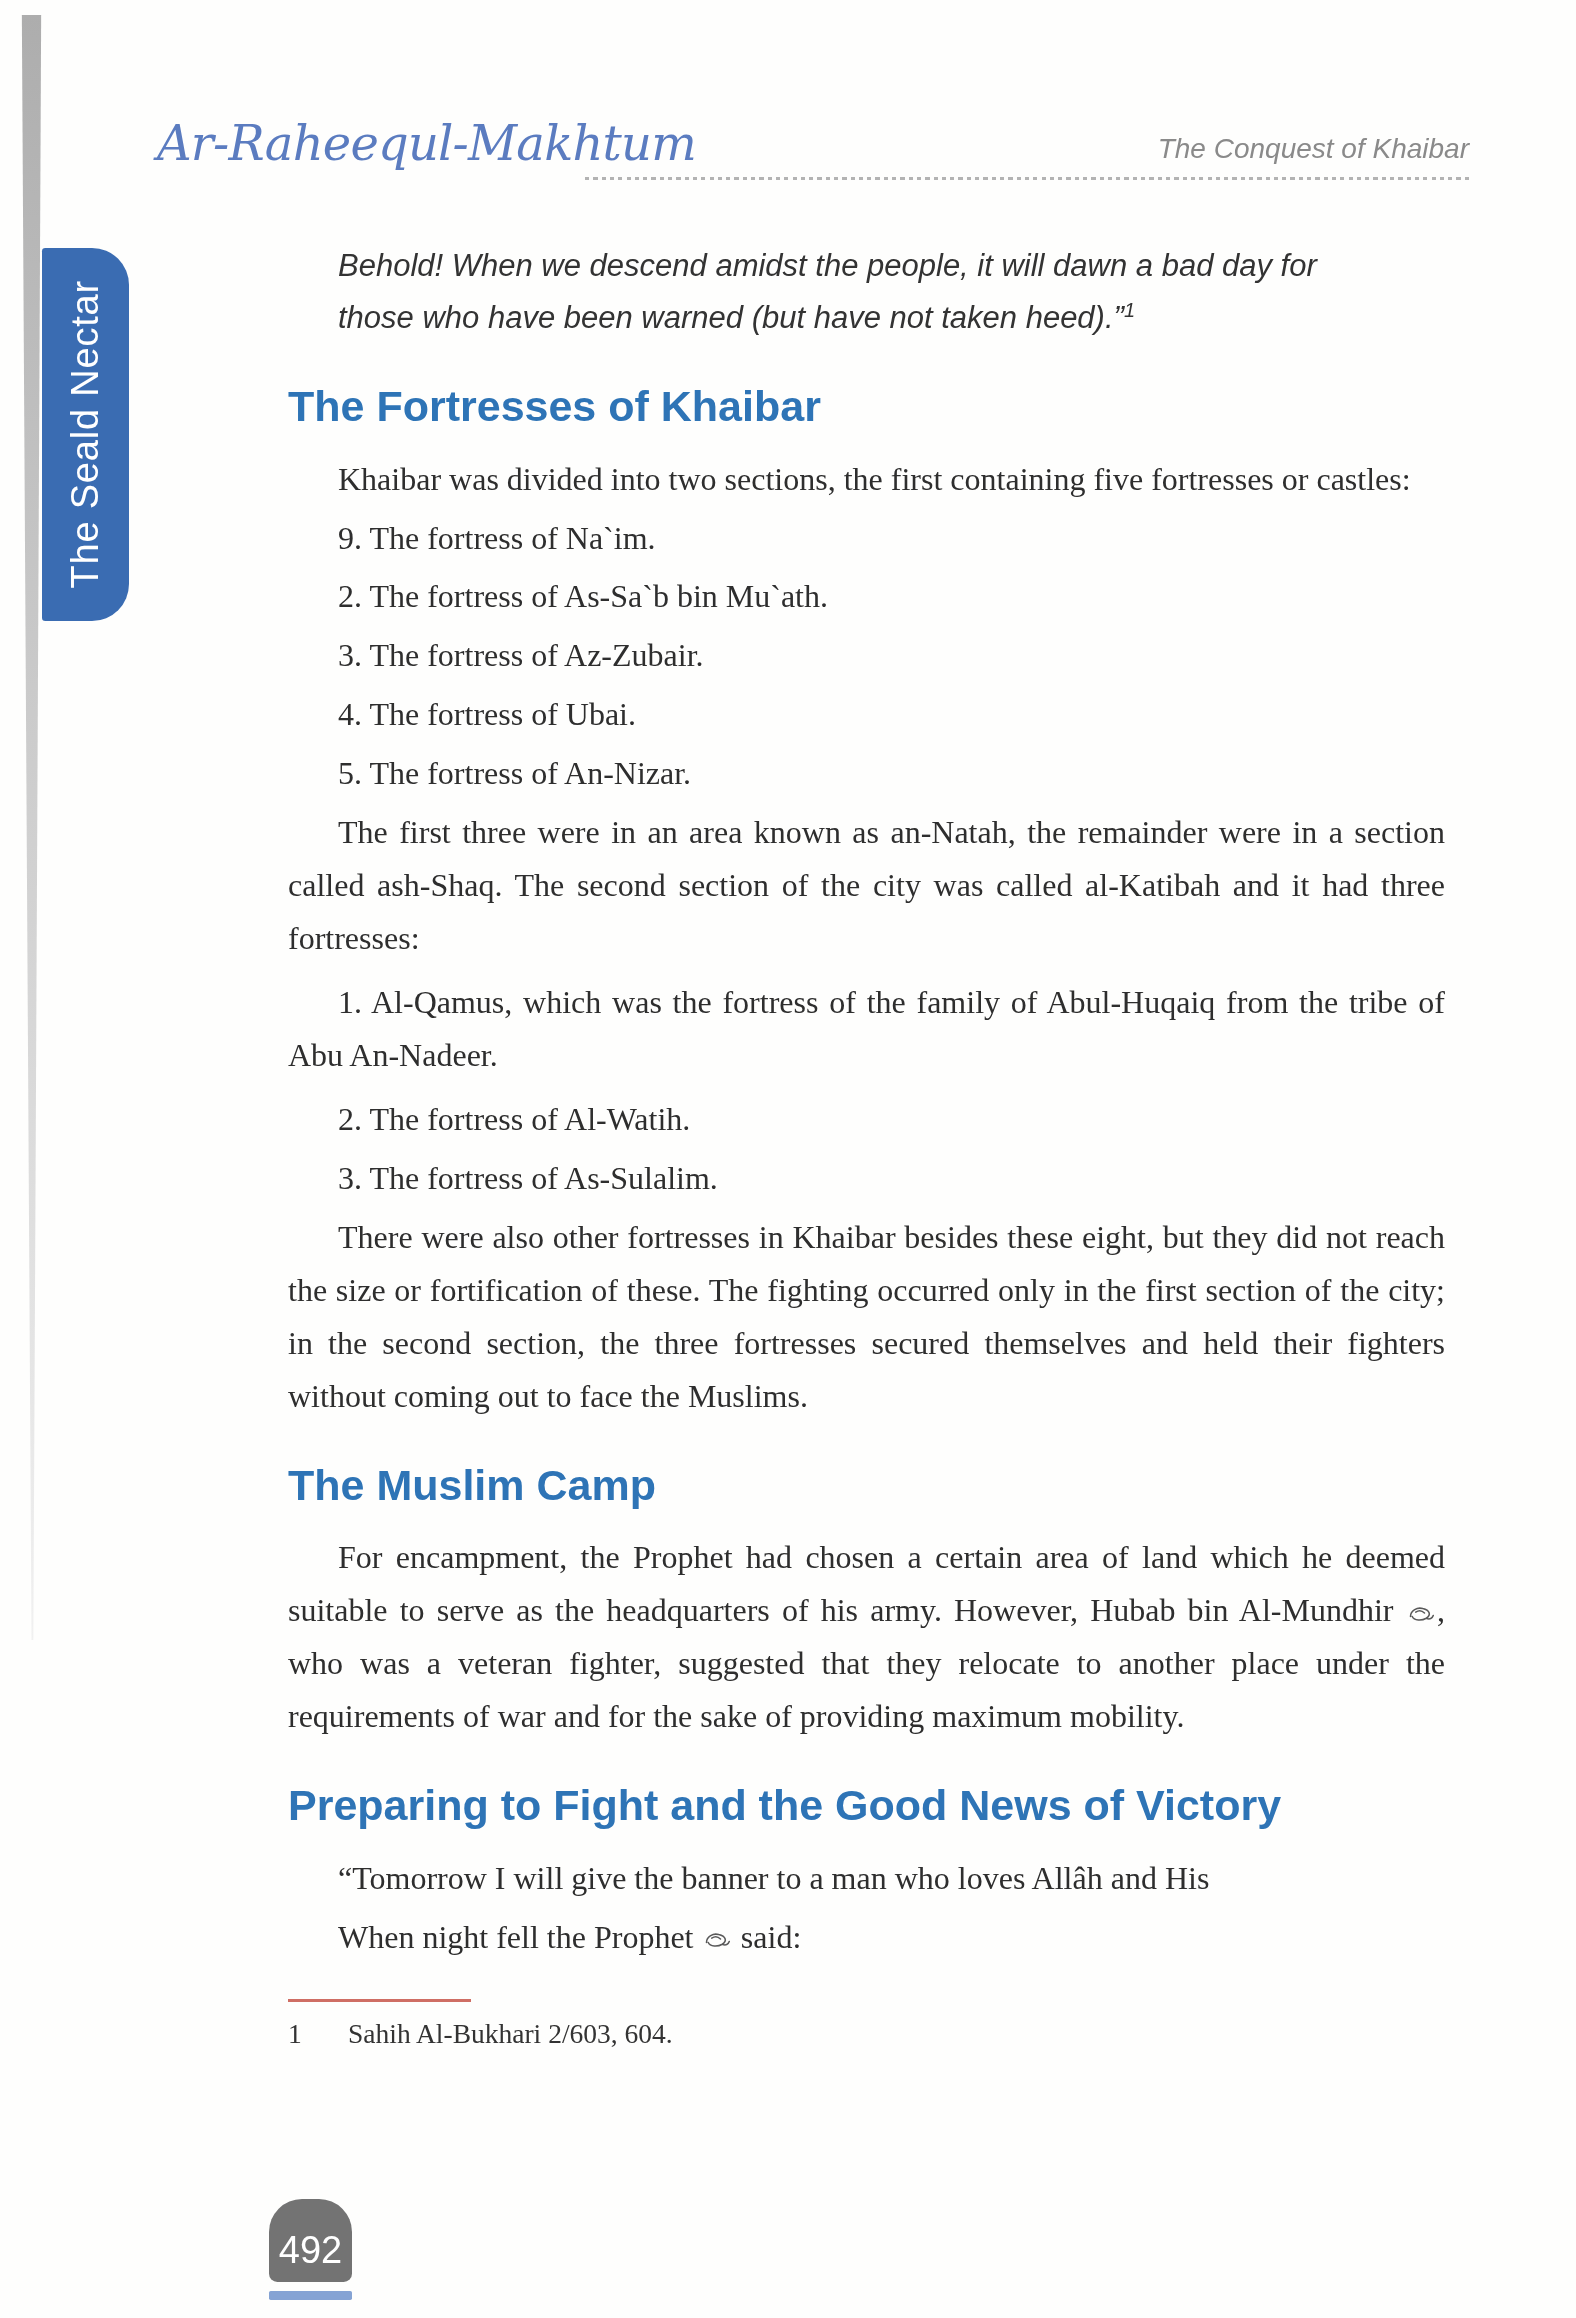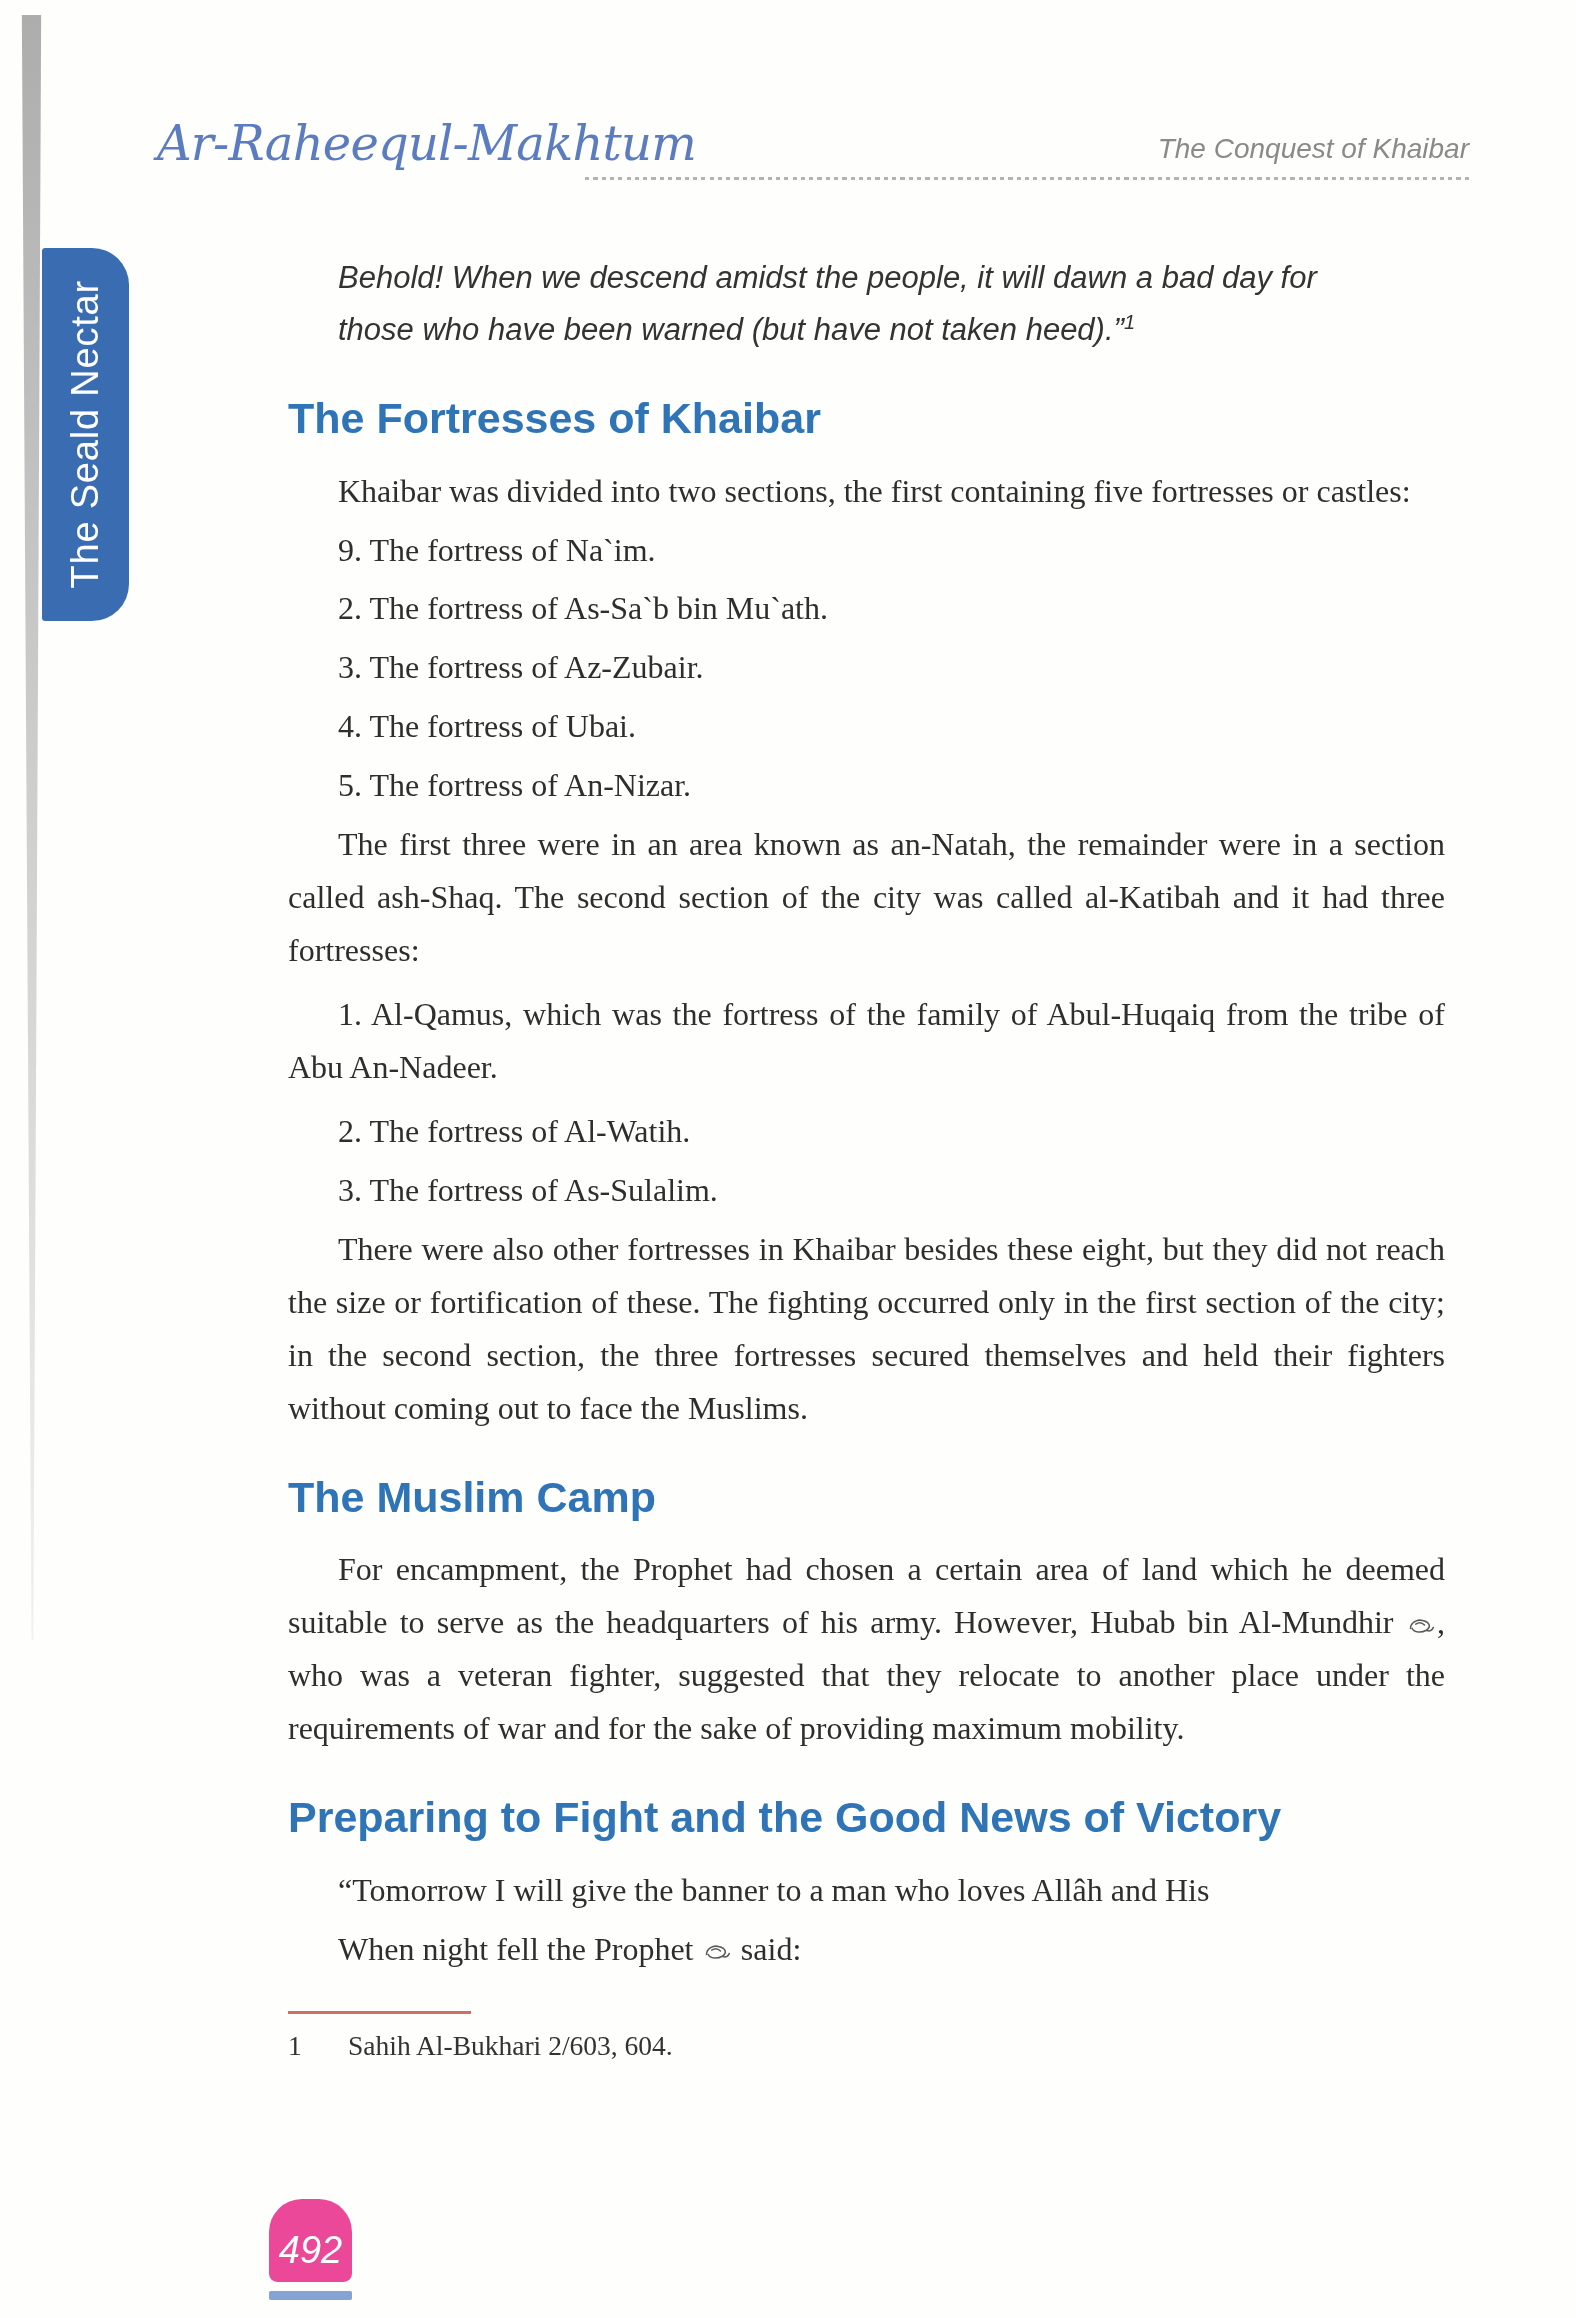--- a/index.html
+++ b/index.html
@@ -36,21 +36,21 @@
   .dotted-leader {
     position:absolute; left:585px; top:177px; width:885px; height:3.3px;
     background-image:repeating-linear-gradient(90deg, #b3b3b3 0 4.2px, transparent 4.2px 8.3px);
   }
   .chapter-title {
     position:absolute; right:108px; top:133px;
     font-family:"Liberation Sans", sans-serif; font-size:28px; color:#8a8a8a;font-style:italic;
   }
 
   
-  .content { position:absolute; left:288px; top:252px; width:1157px; }
+  .content { position:absolute; left:288px; top:240px; width:1157px; }
 
   .quote {
     margin-left:50px; font-family:"Liberation Sans", sans-serif;
     font-style:italic; font-size:31px; line-height:52px; color:#333333;
   }
   .quote sup { font-size:20px; line-height:0; }
 
   h1 {
     font-family:"Liberation Sans", sans-serif; font-weight:700;
     font-size:43px; color:#2e74b6; margin:38px 0 21.7px 0; letter-spacing:0;
@@ -70,25 +70,24 @@
 
   .footnote-rule {
     width:183px; border-top:3.3px solid #cf6e64; margin:35px 0 13.3px 0;
   }
   .footnote { font-size:27.5px; color:#333333; line-height:37px; }
   .footnote .fn-num { display:inline-block; width:60px; }
 
   
   .page-badge {
     position:absolute; left:269px; top:2199px; width:83px; height:83px;
-    background:#ec4899; border-radius:33px 33px 8.3px 8.3px;
+    background:#737373; border-radius:33px 33px 8.3px 8.3px;
     display:flex; align-items:flex-end; justify-content:center;
     font-family:"Liberation Sans", sans-serif; font-size:38px; color:#ffffff;
     padding-bottom:10px;
-    font-style:italic;
   }
   .page-badge-underbar {
     position:absolute; left:269px; top:2291px; width:83px; height:9.2px;
     background:#85a3d4; border-radius:1.7px;
   }
 </style>
 </head>
 <body>
 
 <div class="page">

